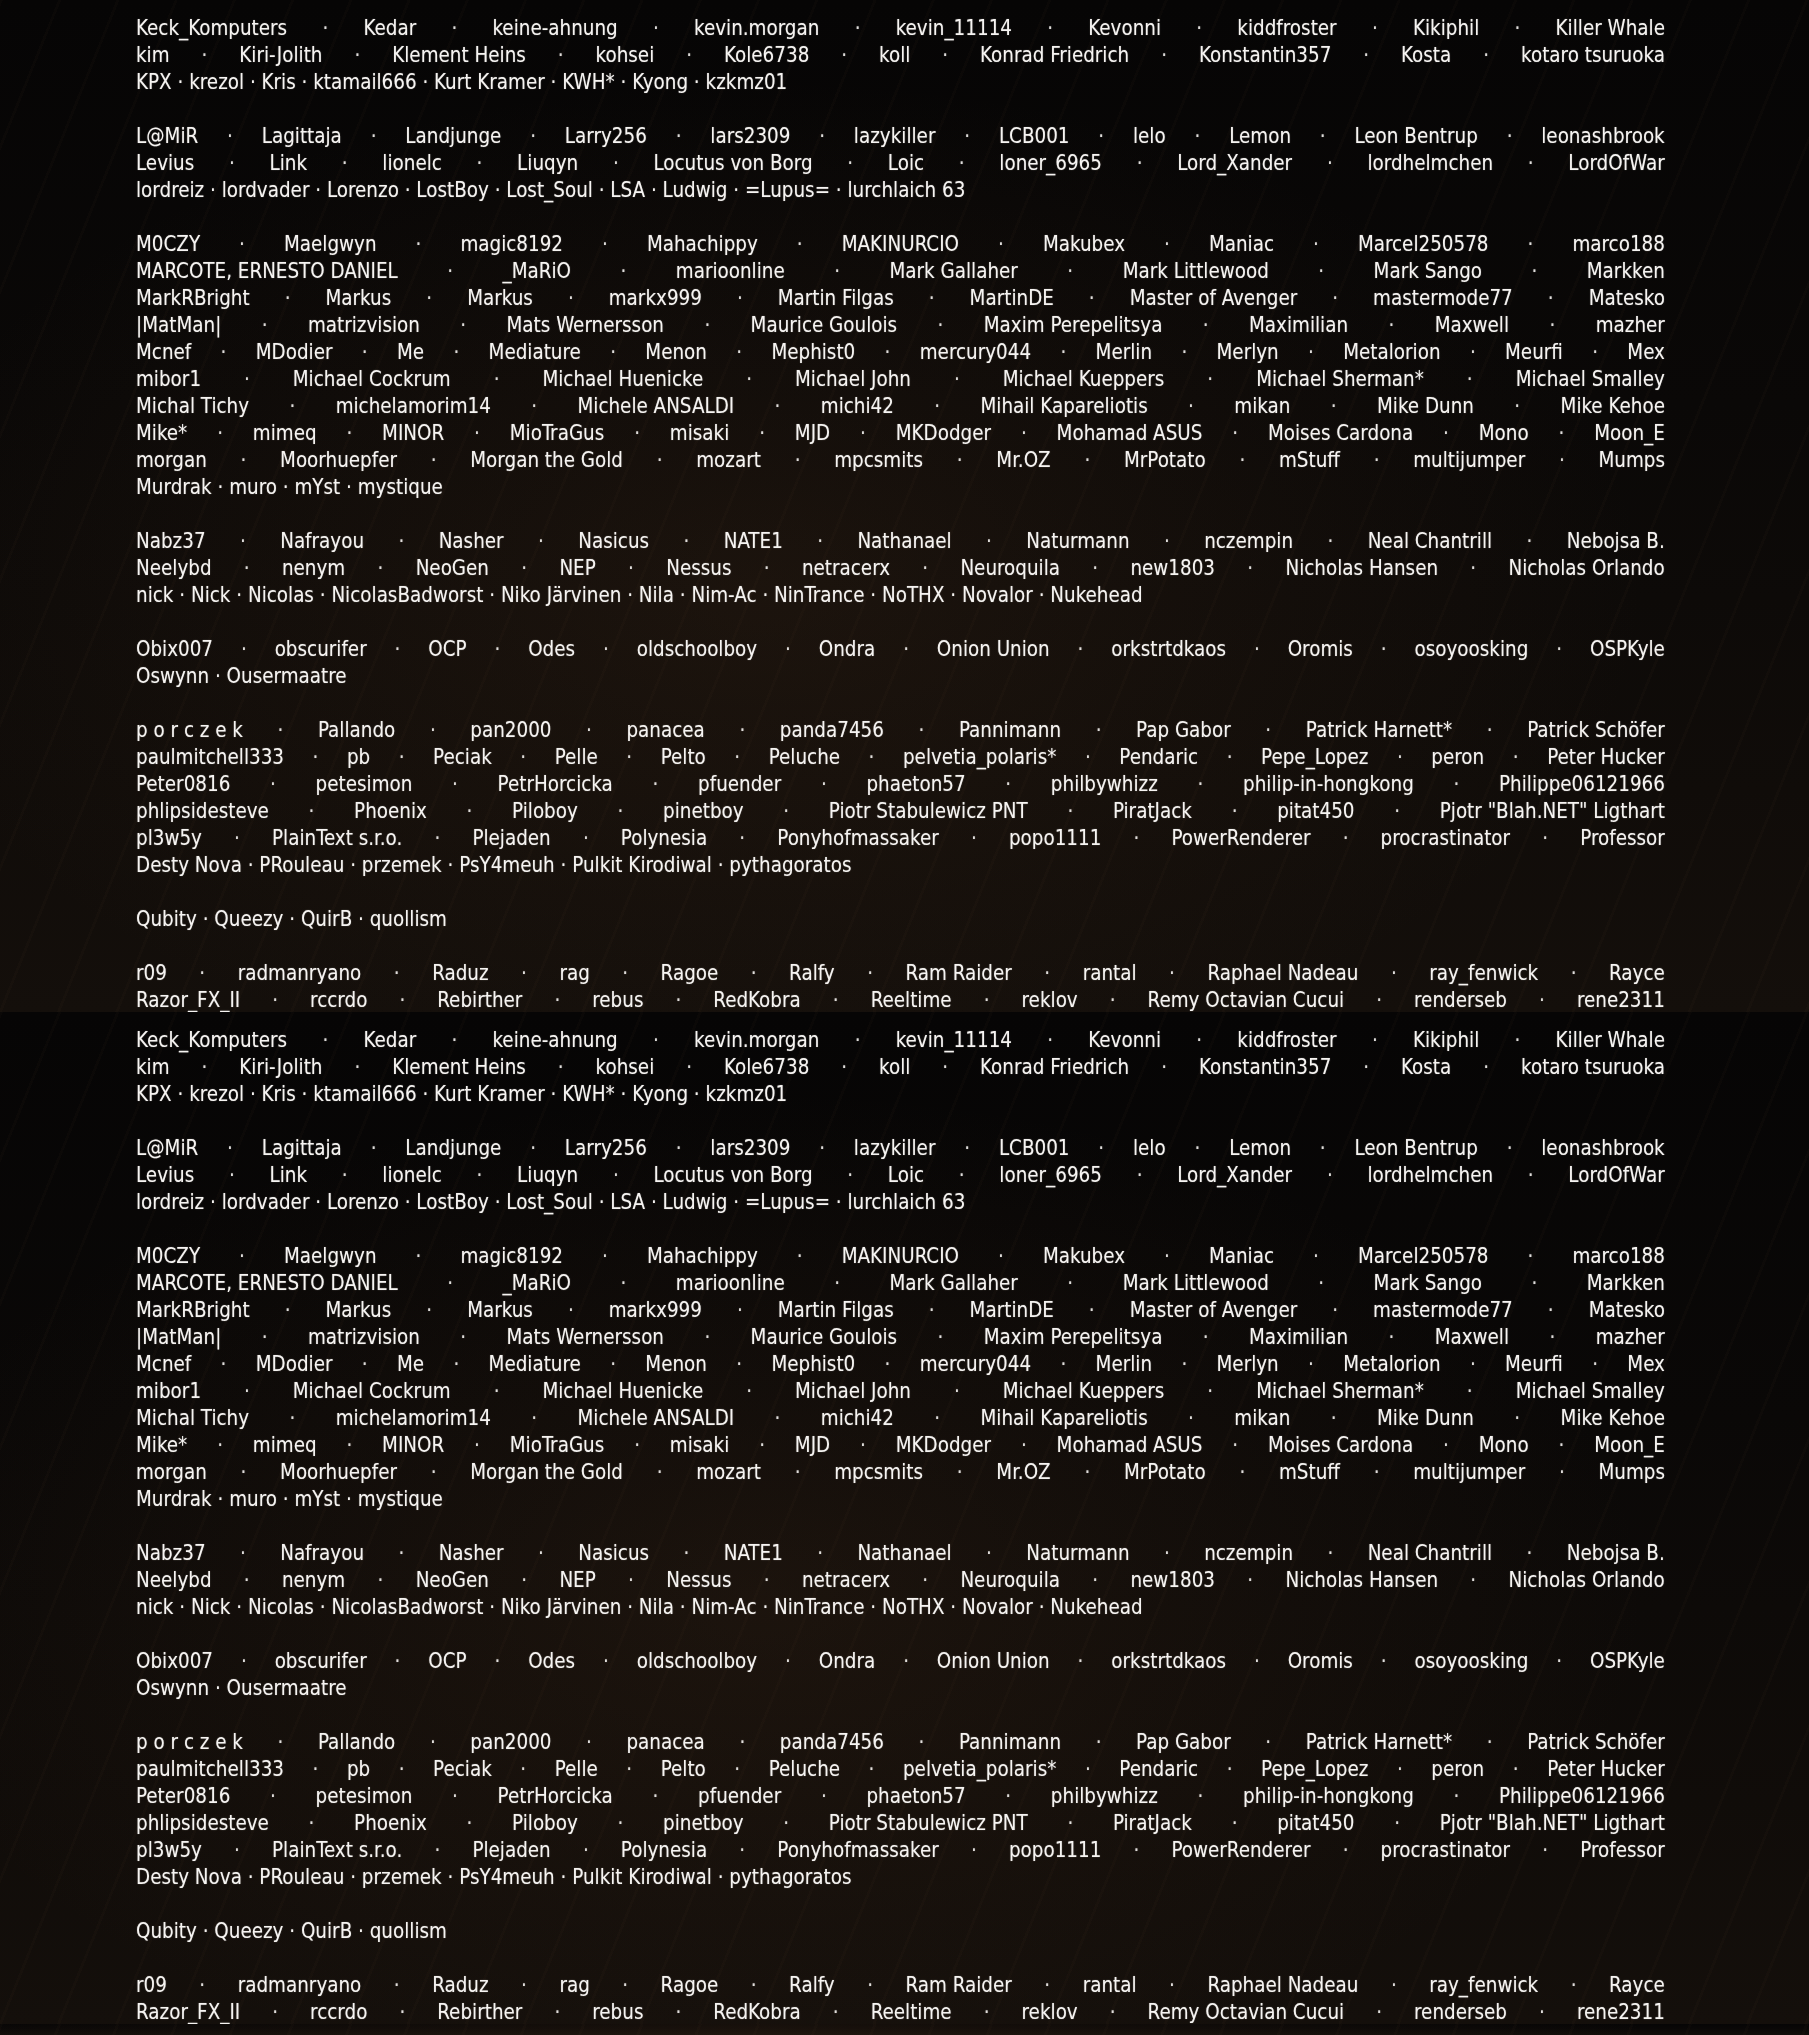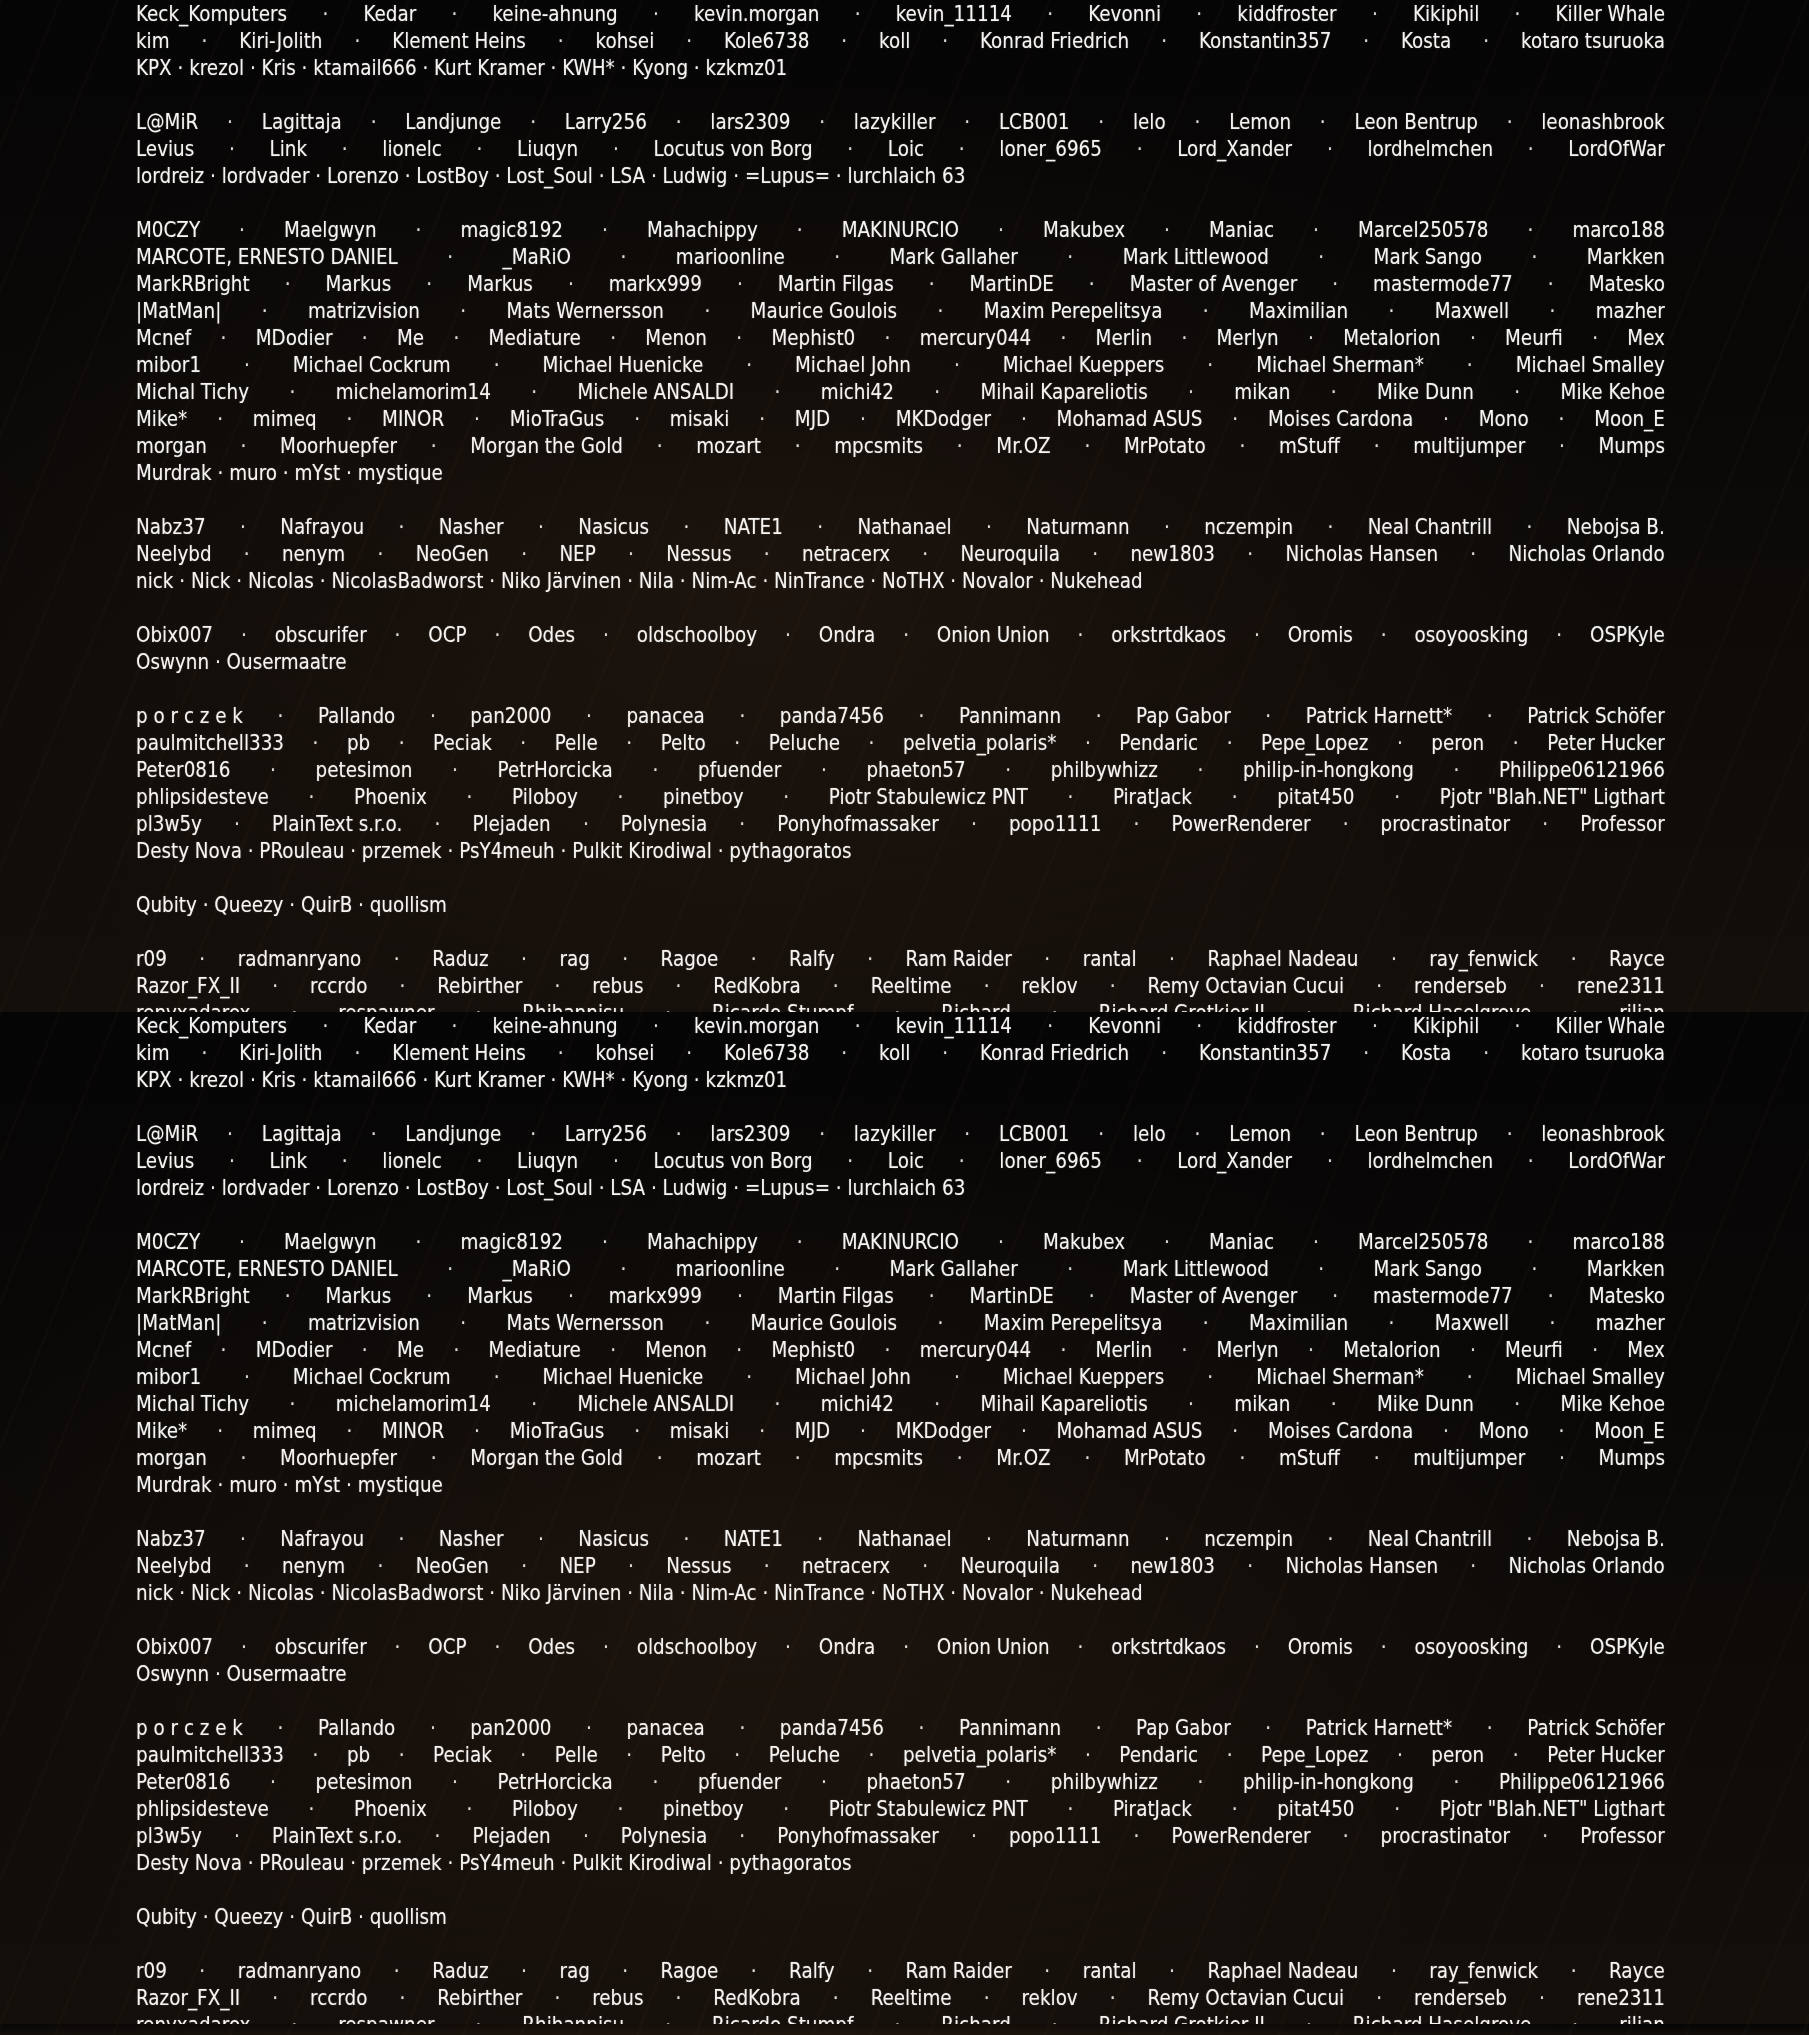--- a/index.html
+++ b/index.html
@@ -23,21 +23,21 @@
       linear-gradient(180deg, #060505 0%, #0a0807 40%, #100c09 78%, #140f0b 100%);
   }
   #tile-1 { top: 0; }
   #tile-2 { top: 1012px; }
   #tile-3 { top: 2024px; height: 11.8px; }
   .content {
     position: absolute;
     left: 136px;
     top: 0;
     width: 1529px;
-    padding-top: 1px;
+    padding-top: 15px;
     color: #f6f4f2;
     font-size: 20.4px;
     line-height: 27px;
     font-stretch: condensed;
     text-shadow: 0 0 1.4px rgba(245,240,235,0.38);
   }
   .block { margin: 0 0 27px 0; }
   .line { white-space: nowrap; }
   .line.justify {
     display: flex;

